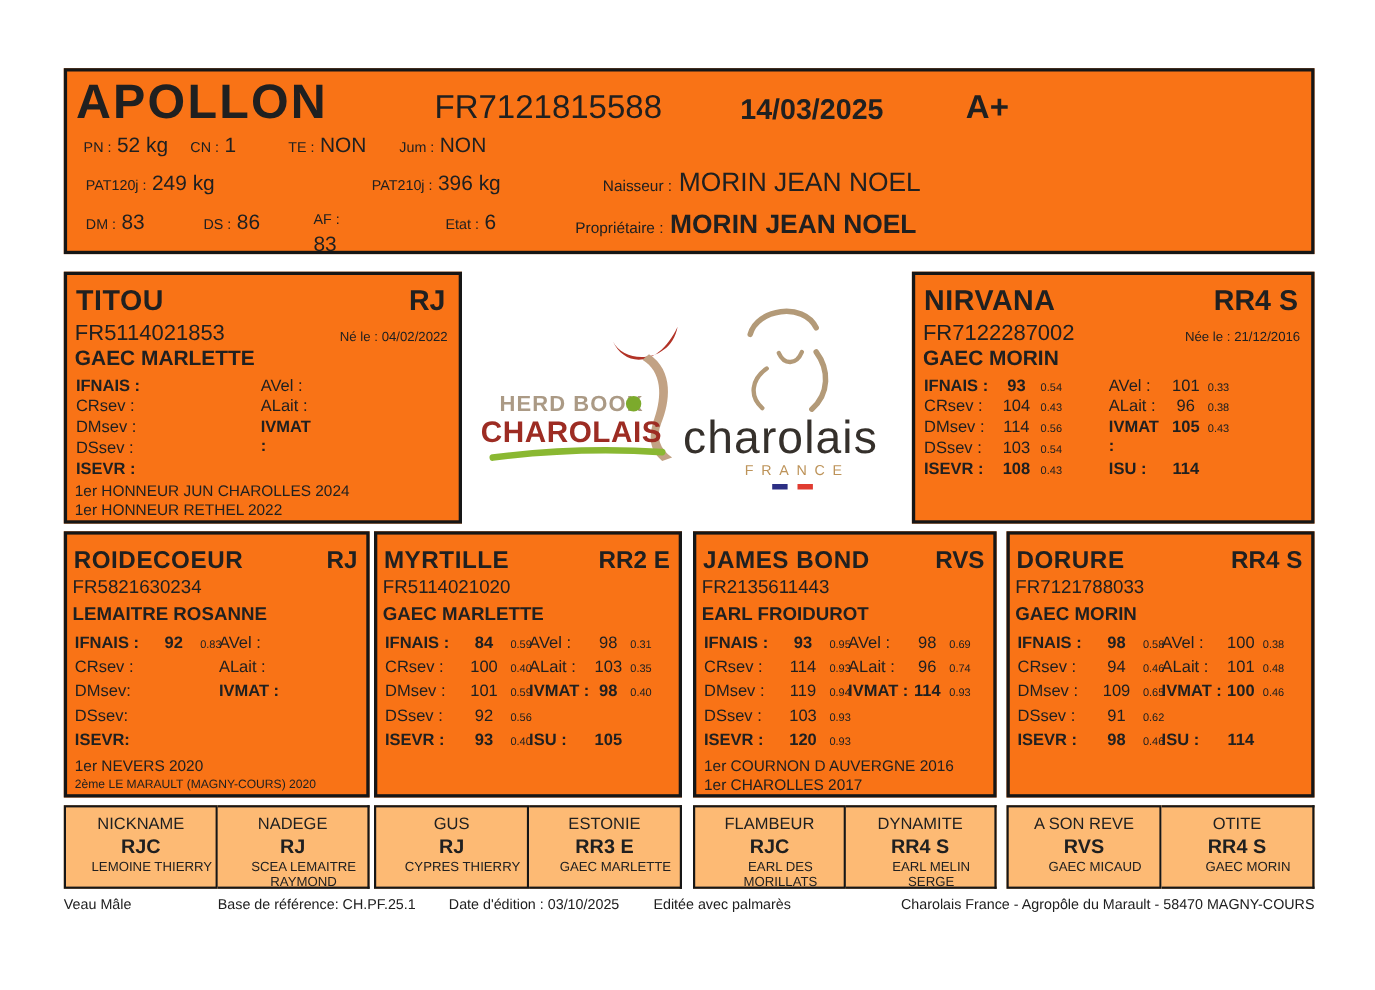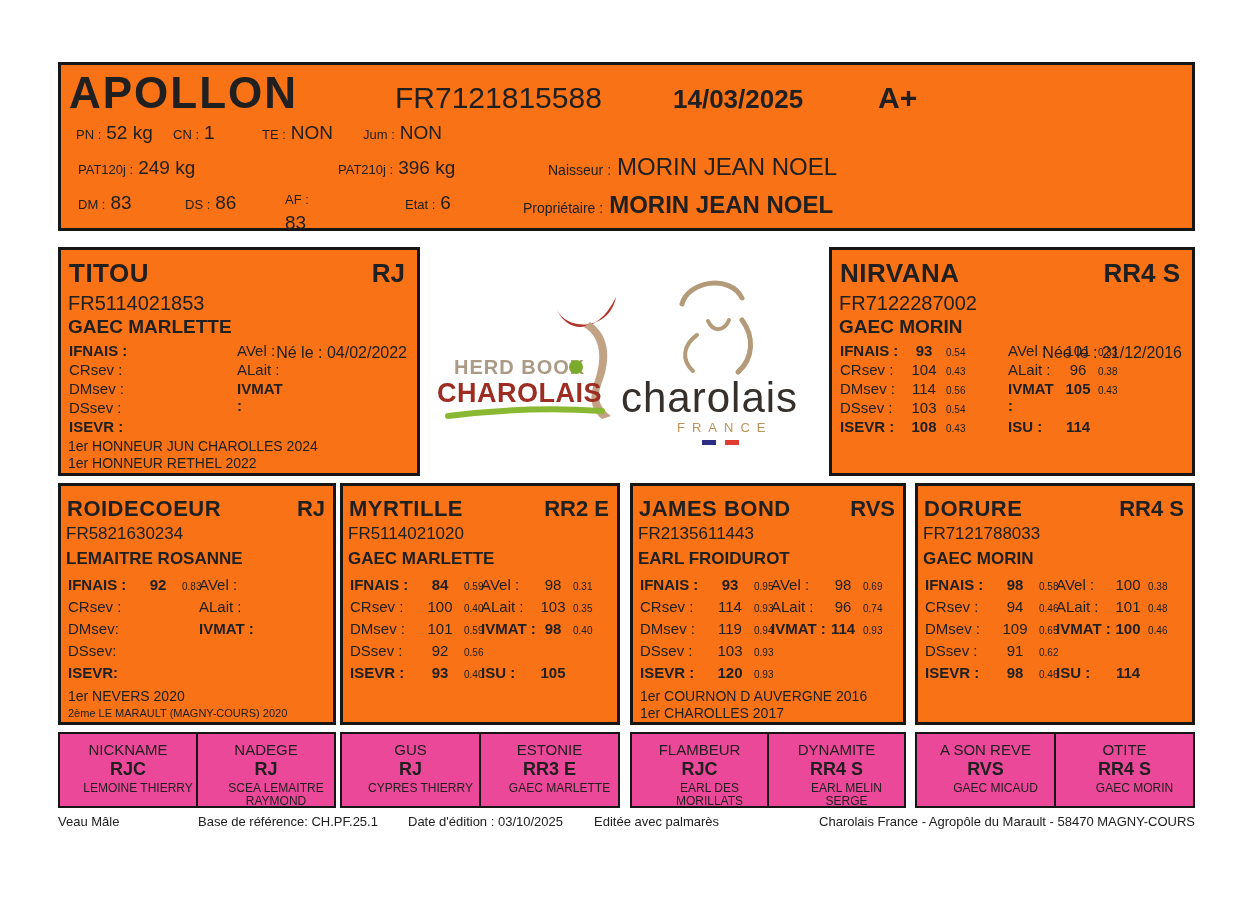--- a/index.html
+++ b/index.html
@@ -19,21 +19,21 @@
   .hval   { font-size:19px; }
   .hown   { position:absolute; display:flex; align-items:baseline; gap:6px; white-space:nowrap; }
   .hown .hlab { font-size:14px; }
   .hown .hbig { font-size:24px; }
   .hown.bold .hbig { font-weight:bold; }
 
   
   .bname  { position:absolute; left:8px; top:8px; font-size:26px; font-weight:bold; letter-spacing:0.5px; }
   .bgrade { position:absolute; right:12px; top:8px; font-size:26px; font-weight:bold; }
   .bid    { position:absolute; left:7px; top:42px; font-size:20px; }
-  .bbirth { position:absolute; right:10px; top:49px; font-size:16px;margin-top:45px; }
+  .bbirth { position:absolute; right:10px; top:49px; font-size:12px; }
   .bowner { position:absolute; left:7px; top:66px; font-size:19px; font-weight:bold; }
   .gp .bname  { font-size:22px; top:10px; left:6px; }
   .gp .bgrade { font-size:22px; top:10px; right:8px; }
   .gp .bid    { font-size:17px; top:38px; left:5px; }
   .gp .bowner { font-size:17px; top:63px; left:5px; }
 
   .scol { position:absolute; }
   .srow { display:flex; align-items:baseline; }
   .parent .srow { height:19px; }
   .gp .srow { height:22px; }
@@ -54,21 +54,21 @@
   .scol-r .srow:nth-child(5) .sl, .scol-r .srow:nth-child(5) .sv { font-weight:bold; }
 
   .awards { position:absolute; left:7px; }
   .parent .awards { top:188px; }
   .gp .awards { top:202px; }
   .award { font-size:14px; line-height:17px; white-space:nowrap; }
   .award.small { font-size:11px; line-height:17px; }
 
   
   .ggp-group { position:absolute; top:732px; height:76px; display:flex; }
-  .ggp { flex:1; border:2px solid #161616; background:#ec4899; text-align:center; }
+  .ggp { flex:1; border:2px solid #161616; background:#fdba74; text-align:center; }
   .ggp + .ggp { border-left:none; }
   .gname  { font-size:15px; margin-top:7px; }
   .ggrade { font-size:18px; font-weight:bold; margin-top:1px; }
   .gowner { font-size:12px; line-height:13px; margin-top:2px; white-space:pre-line;padding-left:20px; }
 
   
   .foot { position:absolute; top:814px; font-size:13px; white-space:nowrap; }
 </style>
 </head>
 <body>

